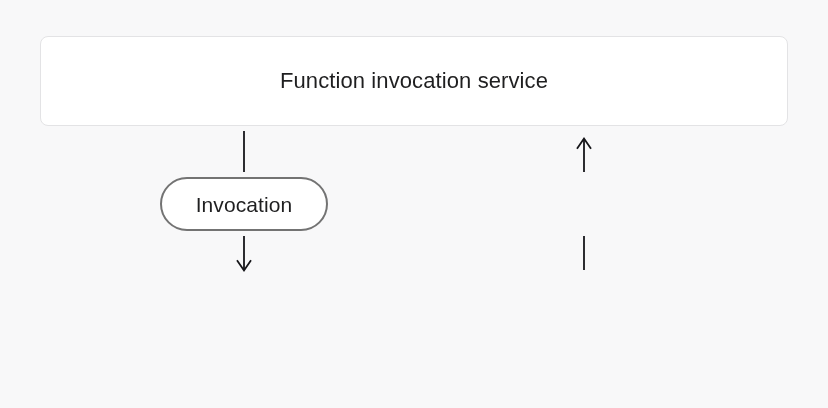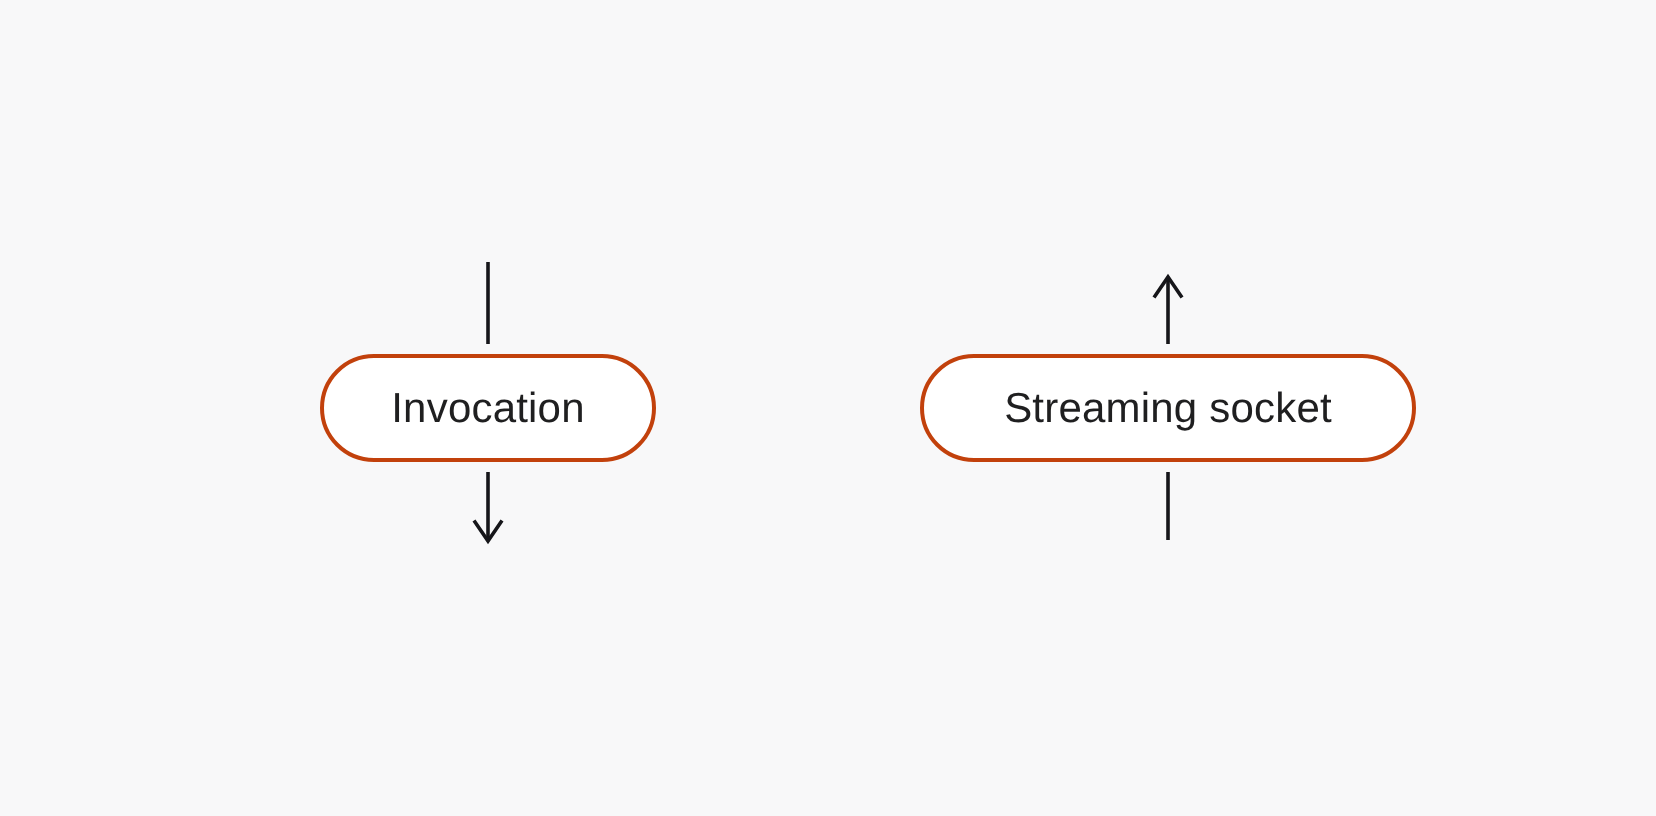--- a/index.html
+++ b/index.html
@@ -44,21 +44,21 @@
     white-space: nowrap;
   }
 
   
   .pill {
     position: absolute;
     top: 177px;
     height: 54px;
     box-sizing: border-box;
     background: #ffffff;
-    border: 2px solid #c2410c;
+    border: 2px solid #737373;
     border-radius: 27px;
     display: flex;
     align-items: center;
     justify-content: center;
     z-index: 3;
   }
   #pill-invocation {
     left: 160px;
     width: 168px;
   }
@@ -109,23 +109,23 @@
 
     <line class="conn-line" x1="244" y1="236" x2="244" y2="270"></line>
     <polyline class="conn-head" points="237.5,261 244,270.5 250.5,261"></polyline>
 
     <line class="conn-line" x1="584" y1="172" x2="584" y2="139"></line>
     <polyline class="conn-head" points="577.5,148 584,138.5 590.5,148"></polyline>
 
     <line class="conn-line" x1="584" y1="236" x2="584" y2="270"></line>
   </svg>
 
+  <div id="box-top" class="node-box">
+    <span class="node-box-label">Function invocation service</span>
+  </div>
 
   <div id="pill-invocation" class="pill">
     <span class="pill-label">Invocation</span>
   </div>
 
-  <div id="pill-streaming-socket" class="pill">
-    <span class="pill-label">Streaming socket</span>
-  </div>
 
 
 </div>
 
 </body></html>

